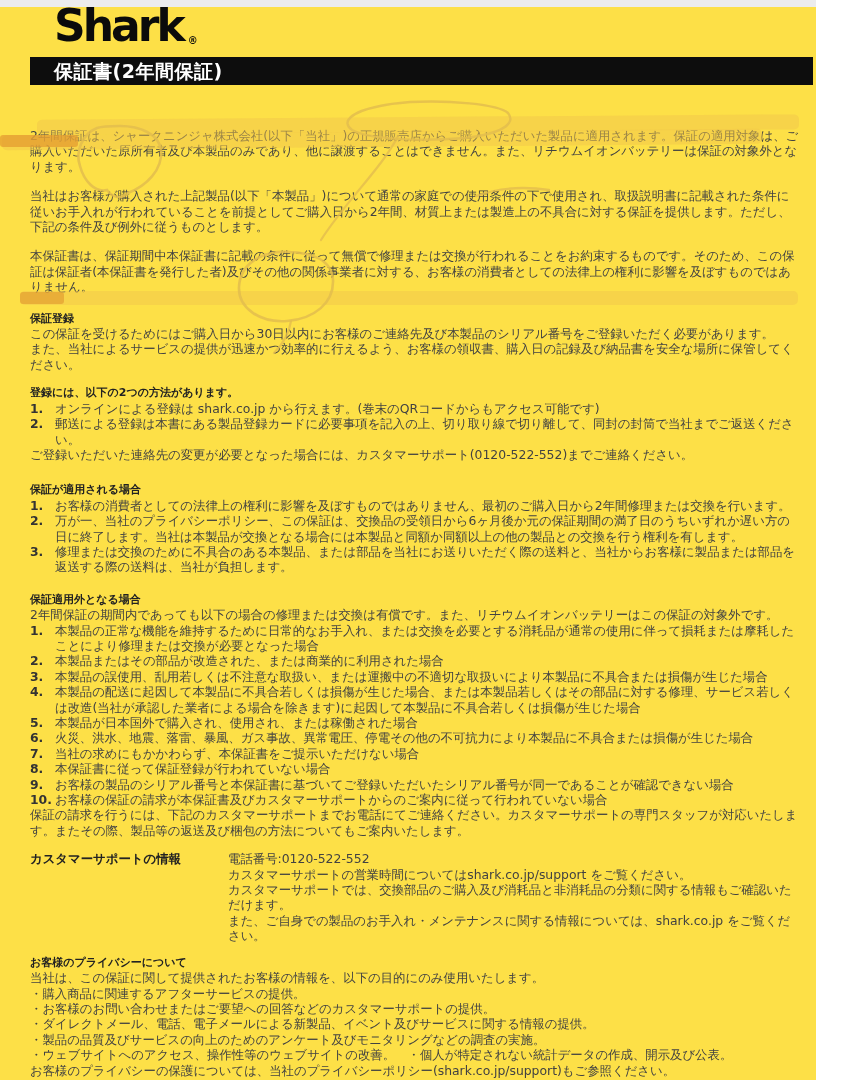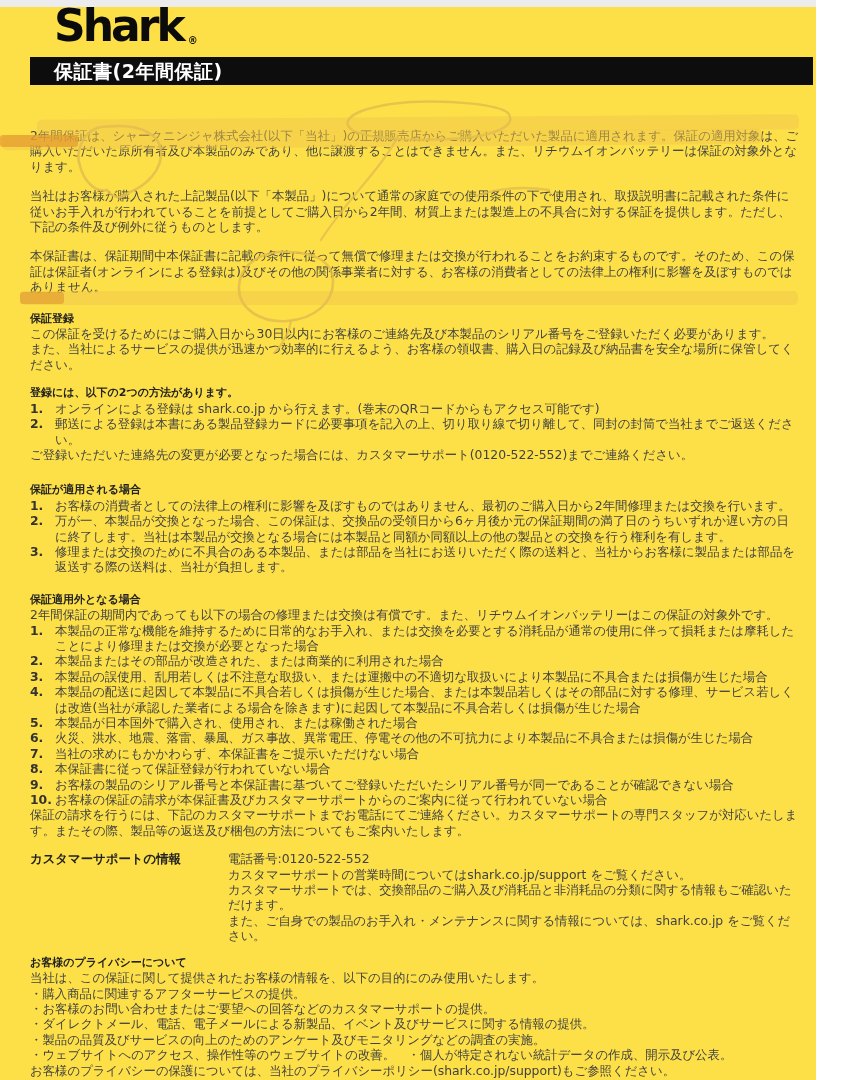--- a/index.html
+++ b/index.html
@@ -72,21 +72,21 @@
     <path d="M832,545 l5,3 m-5,5 l6,2" stroke="#8a8a8a" stroke-width="1.2" opacity="0.5" fill="none"></path>
     <path d="M828,594 c4,-7 10,-4 9,1 c-1,6 -9,5 -9,-1" stroke="#777777" stroke-width="1.4" opacity="0.55" fill="none"></path>
   </svg>
 
   <div class="logo"><span>Shark</span><span class="reg">®</span></div>
   <div class="titlebar"><span>保証書(2年間保証)</span></div>
 
   <div class="content">
     <p>2年間保証は、シャークニンジャ株式会社(以下「当社」)の正規販売店からご購入いただいた製品に適用されます。保証の適用対象は、ご購入いただいた原所有者及び本製品のみであり、他に譲渡することはできません。また、リチウムイオンバッテリーは保証の対象外となります。</p>
     <p>当社はお客様が購入された上記製品(以下「本製品」)について通常の家庭での使用条件の下で使用され、取扱説明書に記載された条件に従いお手入れが行われていることを前提としてご購入日から2年間、材質上または製造上の不具合に対する保証を提供します。ただし、下記の条件及び例外に従うものとします。</p>
-    <p class="tight">本保証書は、保証期間中本保証書に記載の条件に従って無償で修理または交換が行われることをお約束するものです。そのため、この保証は保証者(オンラインによる登録は)及びその他の関係事業者に対する、お客様の消費者としての法律上の権利に影響を及ぼすものではありません。</p>
+    <p class="tight">本保証書は、保証期間中本保証書に記載の条件に従って無償で修理または交換が行われることをお約束するものです。そのため、この保証は保証者(本保証書を発行した者)及びその他の関係事業者に対する、お客様の消費者としての法律上の権利に影響を及ぼすものではありません。</p>
 
     <h3 class="mt-reg">保証登録</h3>
     <p class="tight">この保証を受けるためにはご購入日から30日以内にお客様のご連絡先及び本製品のシリアル番号をご登録いただく必要があります。</p>
     <p class="tight">また、当社によるサービスの提供が迅速かつ効率的に行えるよう、お客様の領収書、購入日の記録及び納品書を安全な場所に保管してください。</p>
 
     <h3 class="mt-methods">登録には、以下の2つの方法があります。</h3>
     <div class="numlist">
         <div class="li">
     <span class="num">1.</span>
     <span class="txt">オンラインによる登録は shark.co.jp から行えます。(巻末のQRコードからもアクセス可能です)</span>
@@ -99,21 +99,21 @@
     <p class="tight">ご登録いただいた連絡先の変更が必要となった場合には、カスタマーサポート(0120-522-552)までご連絡ください。</p>
 
     <h3 class="mt-applies">保証が適用される場合</h3>
     <div class="numlist">
         <div class="li">
     <span class="num">1.</span>
     <span class="txt">お客様の消費者としての法律上の権利に影響を及ぼすものではありません、最初のご購入日から2年間修理または交換を行います。</span>
   </div>
         <div class="li">
     <span class="num">2.</span>
-    <span class="txt">万が一、本製品が交換となった場合、この保証は、交換品の受領日から6ヶ月後か元の保証期間の満了日のうちいずれか遅い方の日に終了します。当社は本製品が交換となる場合には本製品と同額か同額以上の他の製品との交換を行う権利を有します。</span>
+    <span class="txt">万が一、当社のプライバシーポリシー、この保証は、交換品の受領日から6ヶ月後か元の保証期間の満了日のうちいずれか遅い方の日に終了します。当社は本製品が交換となる場合には本製品と同額か同額以上の他の製品との交換を行う権利を有します。</span>
   </div>
         <div class="li">
     <span class="num">3.</span>
     <span class="txt">修理または交換のために不具合のある本製品、または部品を当社にお送りいただく際の送料と、当社からお客様に製品または部品を返送する際の送料は、当社が負担します。</span>
   </div>
       </div>
 
     <h3 class="mt-excl">保証適用外となる場合</h3>
     <p class="tight">2年間保証の期間内であっても以下の場合の修理または交換は有償です。また、リチウムイオンバッテリーはこの保証の対象外です。</p>
     <div class="numlist">

